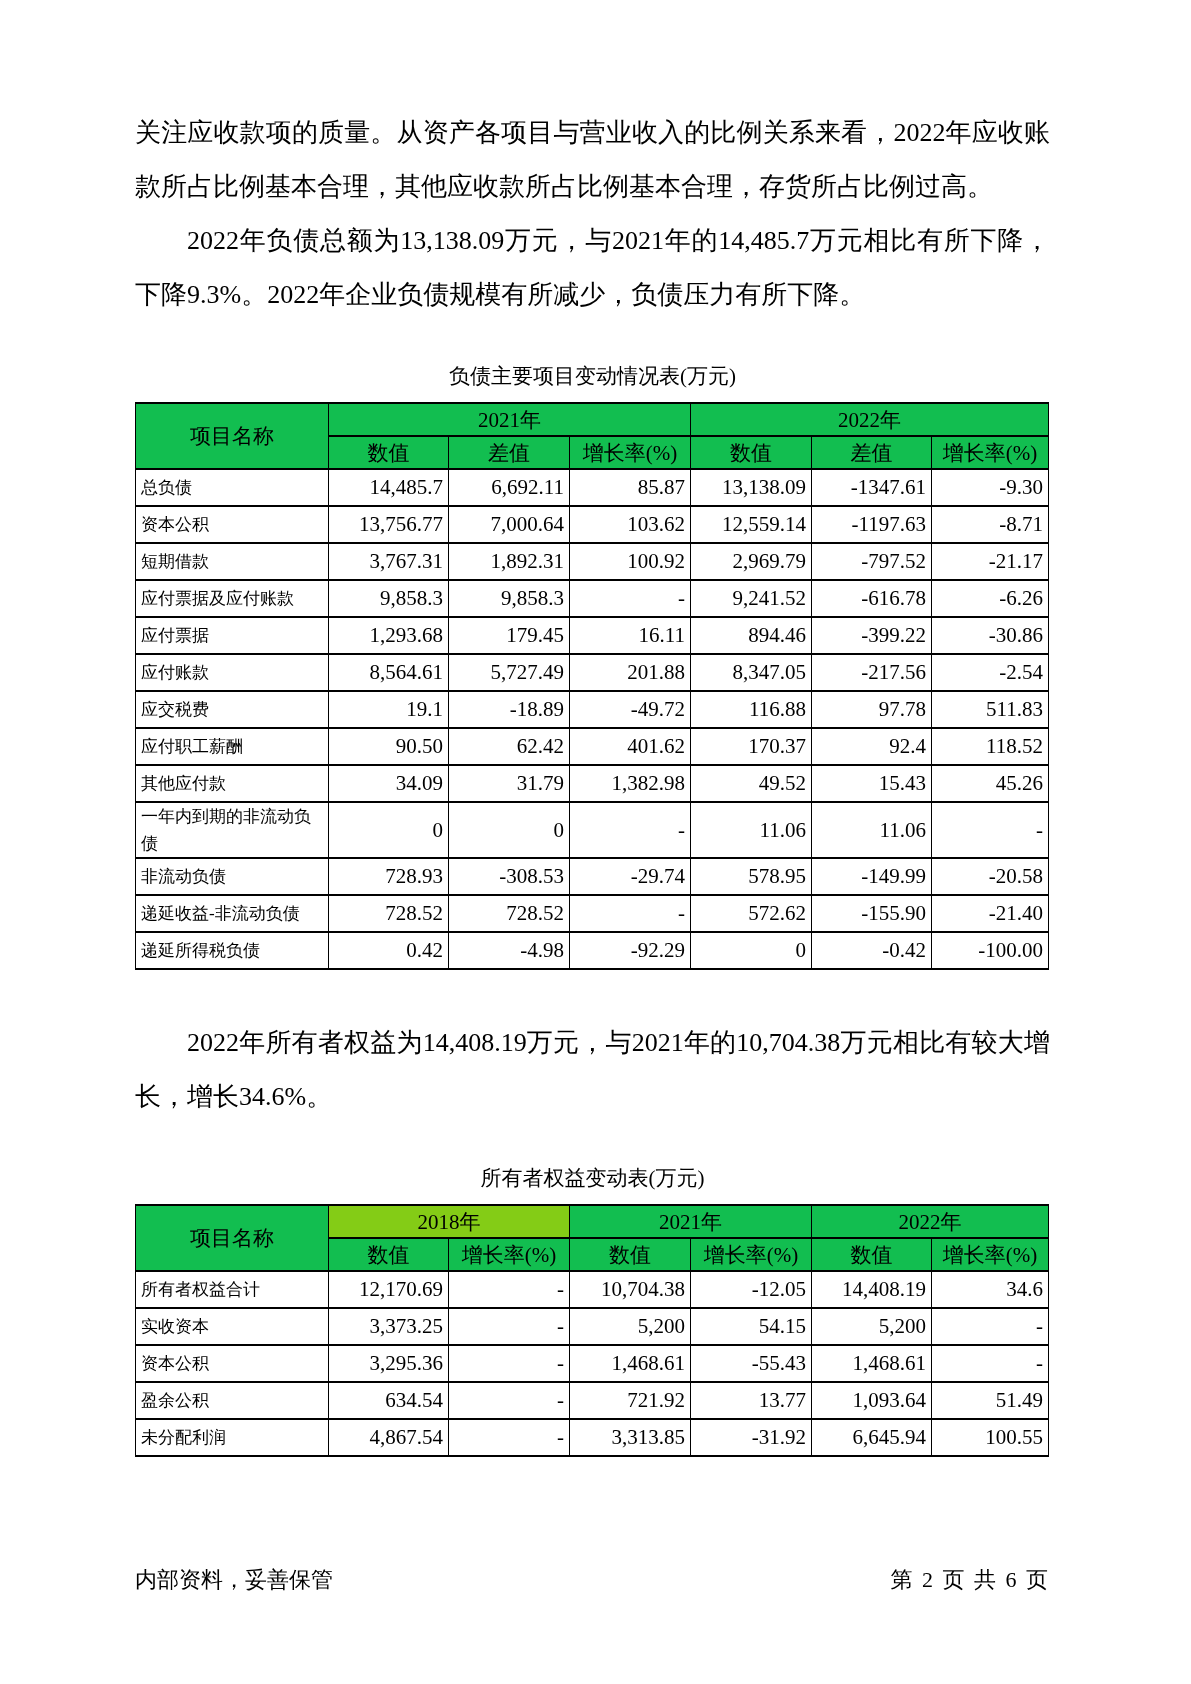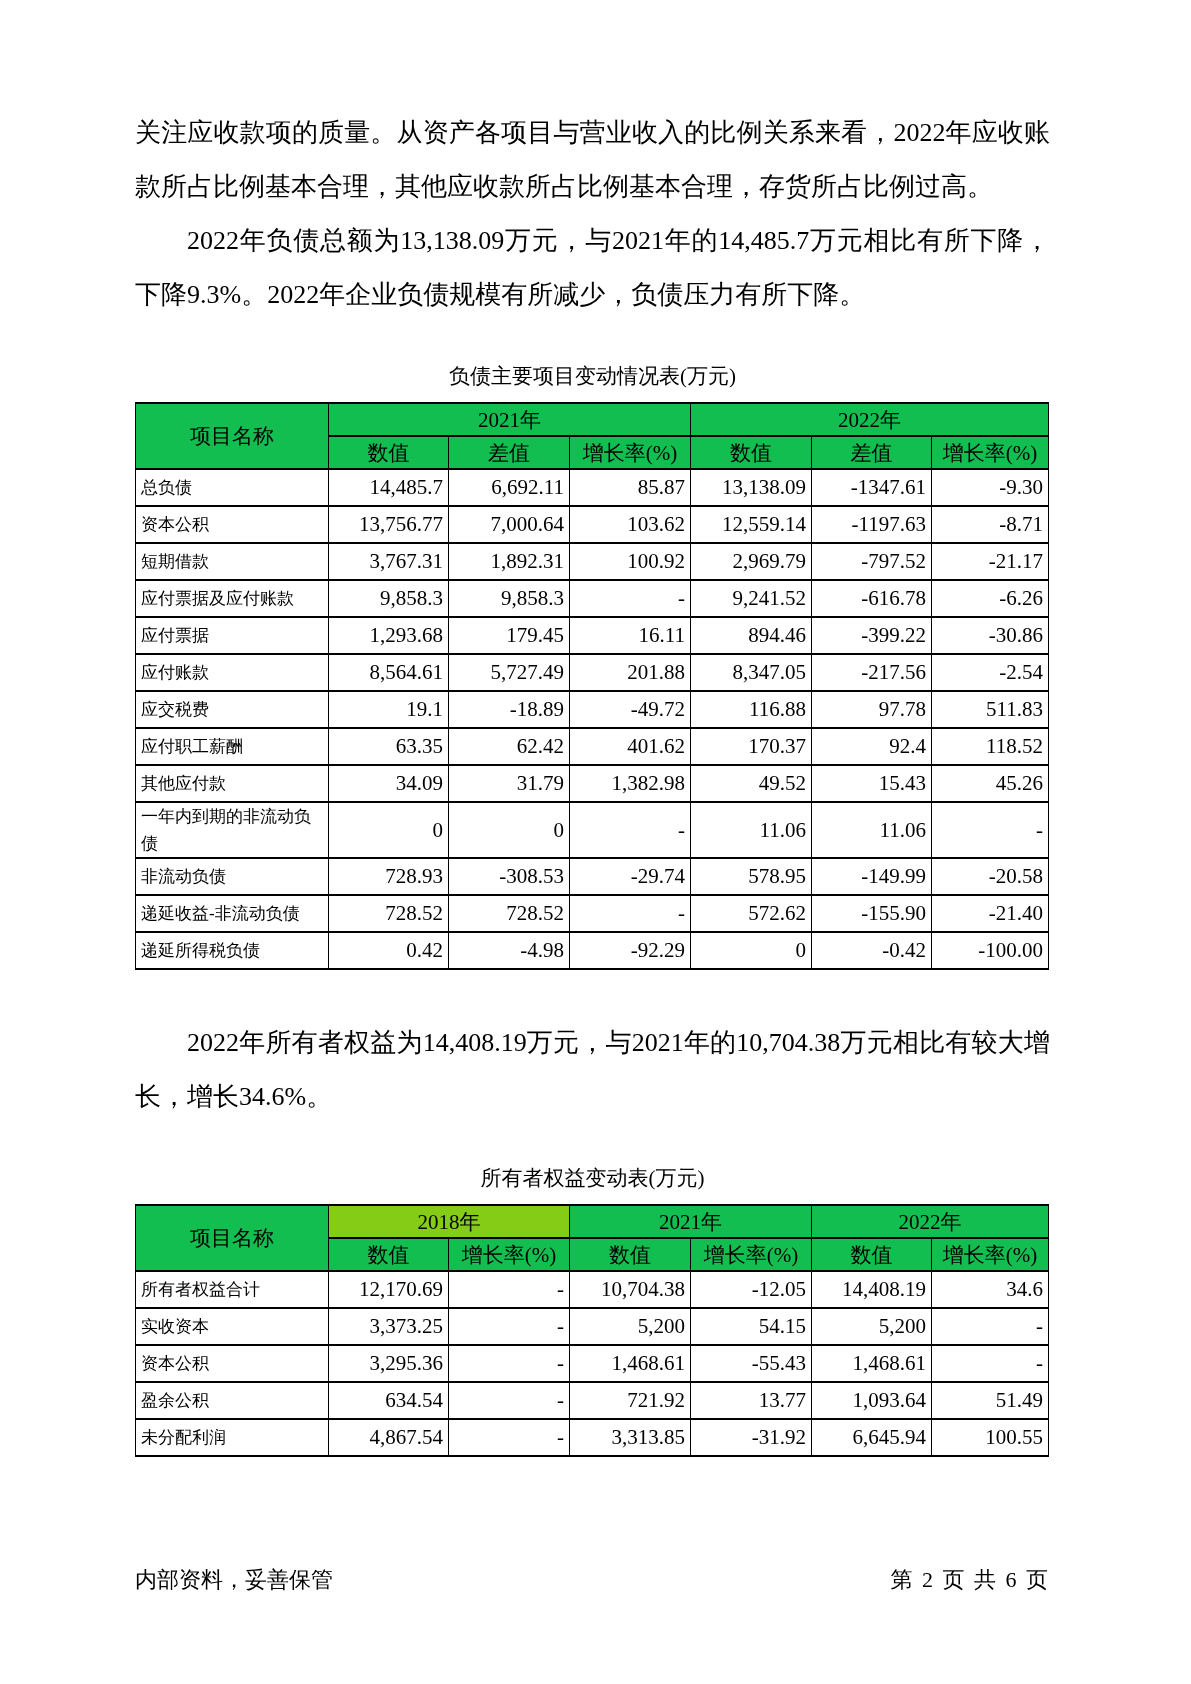--- a/index.html
+++ b/index.html
@@ -150,21 +150,21 @@
           <td class="item-cell">应交税费</td>
           <td class="num-cell">19.1</td>
           <td class="num-cell">-18.89</td>
           <td class="num-cell">-49.72</td>
           <td class="num-cell">116.88</td>
           <td class="num-cell">97.78</td>
           <td class="num-cell">511.83</td>
         </tr>
         <tr>
           <td class="item-cell">应付职工薪酬</td>
-          <td class="num-cell">63.35</td>
+          <td class="num-cell">90.50</td>
           <td class="num-cell">62.42</td>
           <td class="num-cell">401.62</td>
           <td class="num-cell">170.37</td>
           <td class="num-cell">92.4</td>
           <td class="num-cell">118.52</td>
         </tr>
         <tr>
           <td class="item-cell">其他应付款</td>
           <td class="num-cell">34.09</td>
           <td class="num-cell">31.79</td>

